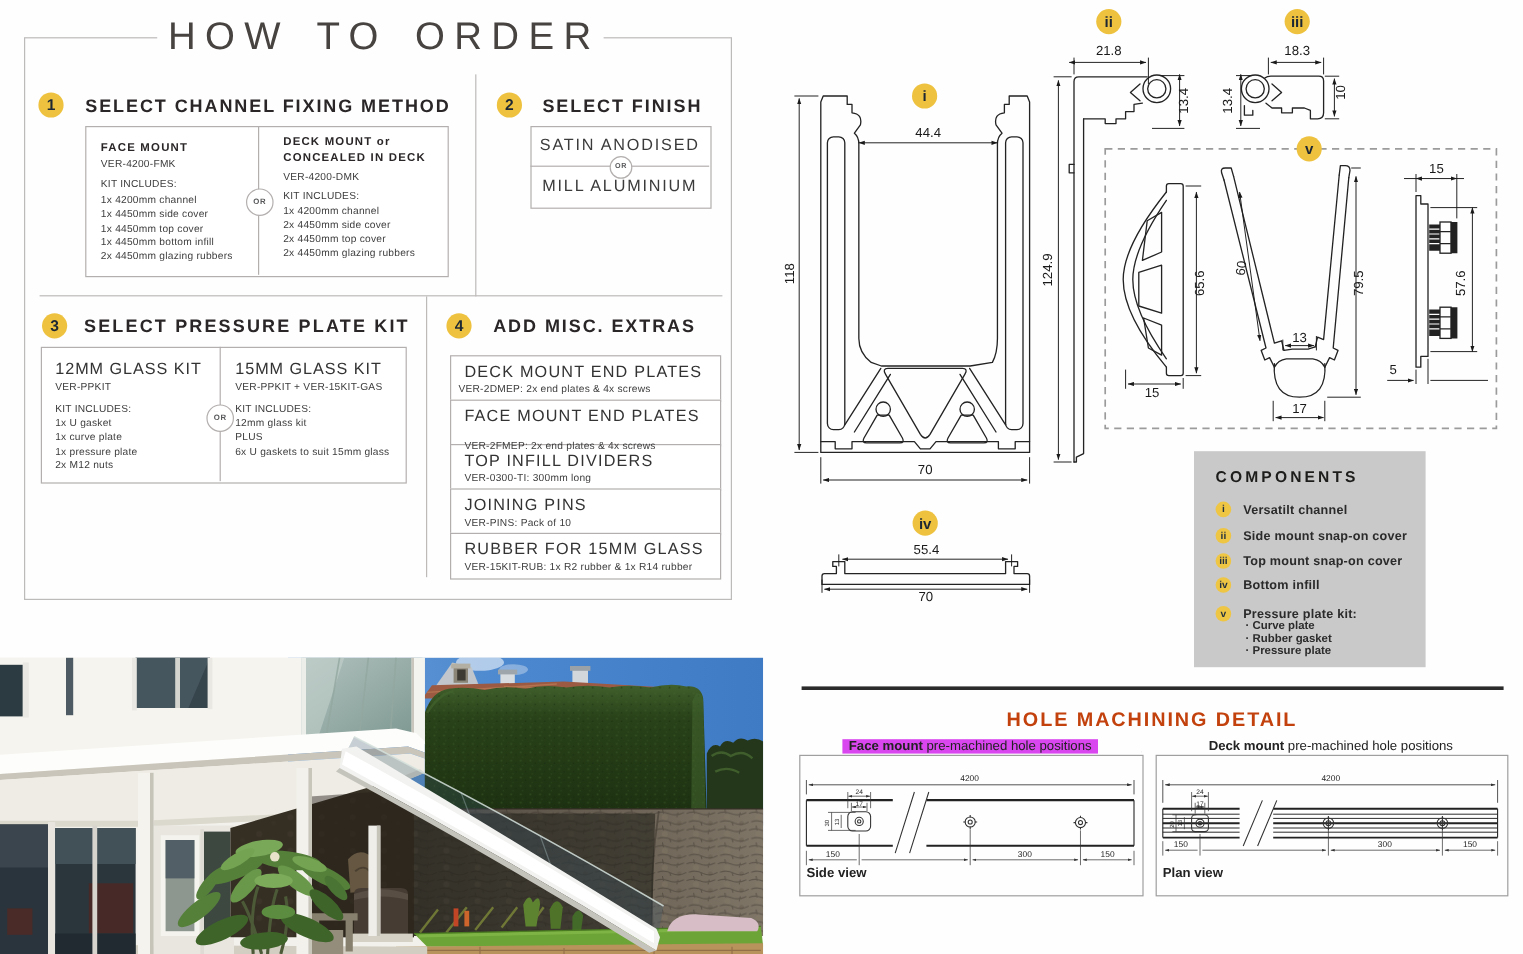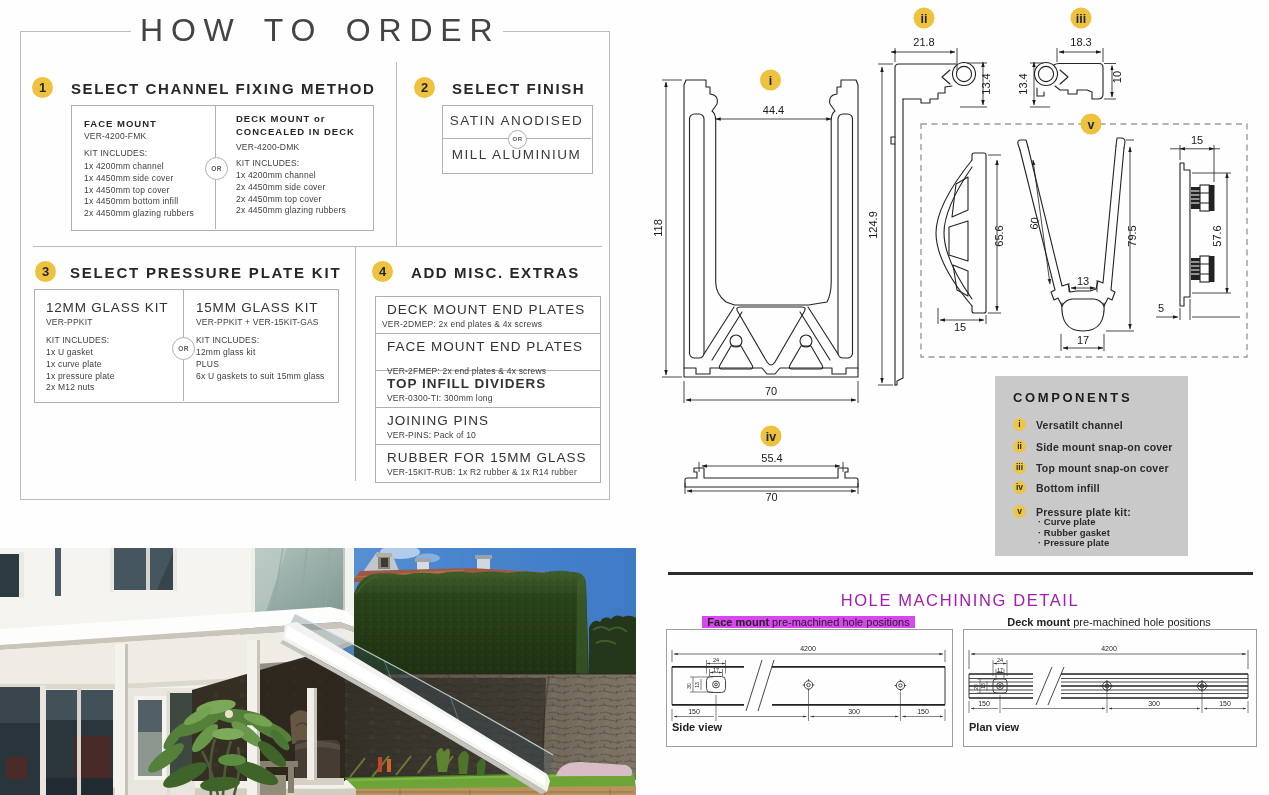--- a/index.html
+++ b/index.html
@@ -69,21 +69,21 @@
 <div class="hdg" style="left:411px;top:264px;">ADD MISC. EXTRAS</div>
 <div class="bx" style="left:375px;top:296px;width:224px;height:37px;"></div>
 <div class="bx" style="left:375px;top:333px;width:224px;height:37px;"></div>
 <div class="bx" style="left:375px;top:370px;width:224px;height:37px;"></div>
 <div class="bx" style="left:375px;top:407px;width:224px;height:37px;"></div>
 <div class="bx" style="left:375px;top:444px;width:224px;height:37px;"></div>
 <div class="abs" style="left:387px;top:302px;font-size:13.5px;letter-spacing:1px;color:#333;white-space:nowrap;">DECK MOUNT END PLATES</div>
 <div class="abs small" style="left:382px;top:319px;">VER-2DMEP: 2x end plates &amp; 4x screws</div>
 <div class="abs" style="left:387px;top:339px;font-size:13.5px;letter-spacing:1px;color:#333;white-space:nowrap;">FACE MOUNT END PLATES</div>
 <div class="abs small" style="left:387px;top:356px;margin-top:10px;">VER-2FMEP: 2x end plates &amp; 4x screws</div>
-<div class="abs" style="left:387px;top:376px;font-size:13.5px;letter-spacing:1px;color:#333;white-space:nowrap;font-weight:bold;">TOP INFILL DIVIDERS</div>
+<div class="abs" style="left:387px;top:376px;font-size:13.5px;letter-spacing:1px;color:#333;white-space:nowrap;">TOP INFILL DIVIDERS</div>
 <div class="abs small" style="left:387px;top:393px;">VER-0300-TI: 300mm long</div>
 <div class="abs" style="left:387px;top:413px;font-size:13.5px;letter-spacing:1px;color:#333;white-space:nowrap;">JOINING PINS</div>
 <div class="abs small" style="left:387px;top:430px;">VER-PINS: Pack of 10</div>
 <div class="abs" style="left:387px;top:450px;font-size:13.5px;letter-spacing:1px;color:#333;white-space:nowrap;">RUBBER FOR 15MM GLASS</div>
 <div class="abs small" style="left:387px;top:467px;">VER-15KIT-RUB: 1x R2 rubber &amp; 1x R14 rubber</div>
 
 <svg class="abs" style="left:640px;top:0px;" width="629" height="565" viewBox="0 0 629 565">
 <defs>
 <marker id="ah" markerWidth="7" markerHeight="5" refX="6.2" refY="2.5" orient="auto-start-reverse">
         <path d="M0,0.3 L6.5,2.5 L0,4.7 Z" fill="#1a1a1a"></path>
@@ -252,21 +252,21 @@
 <div class="abs ct" style="left:1036px;top:462px;">Top mount snap-on cover</div>
 <div class="abs cc" style="left:1013px;top:481px;">iv</div>
 <div class="abs ct" style="left:1036px;top:482px;">Bottom infill</div>
 <div class="abs cc" style="left:1013px;top:505px;">v</div>
 <div class="abs ct" style="left:1036px;top:506px;">Pressure plate kit:</div>
 <div class="abs cs" style="left:1038px;top:516px;">· Curve plate</div>
 <div class="abs cs" style="left:1038px;top:527px;">· Rubber gasket</div>
 <div class="abs cs" style="left:1038px;top:537px;text-align:center;">· Pressure plate</div>
 
 <div class="abs" style="left:668px;top:572px;width:585px;height:2.5px;background:#2b2b2b;"></div>
-<div class="abs" style="left:660px;top:591px;width:600px;text-align:center;font-weight:normal;font-size:16.5px;letter-spacing:1.6px;color:#a21caf;">HOLE MACHINING DETAIL</div>
+<div class="abs" style="left:660px;top:591px;width:600px;text-align:center;font-weight:bold;font-size:16.5px;letter-spacing:1.6px;color:#c2410c;">HOLE MACHINING DETAIL</div>
 
 <div class="abs" style="left:666px;top:629px;width:285px;height:116px;border:1px solid #9f9f9f;"></div>
 <div class="hline" style="left:668px;top:626px;width:283px;"></div>
 <div class="htit" style="left:666px;top:616px;width:285px;text-align:center;padding:0;"><span style="background:#d946ef;padding:0 5px;"><b>Face mount</b> pre-machined hole positions</span></div>
 <svg class="abs" style="left:666px;top:629px;" width="285" height="116" viewBox="0 0 285 116">
   <g stroke="#333" stroke-width="0.7" fill="none">
     <path d="M6,33 L6,21 M279,33 L279,21"></path>
     <path d="M8,25 L277,25" marker-start="url(#ah2)" marker-end="url(#ah2)"></path>
   </g>
   <g stroke="#222" fill="none">

